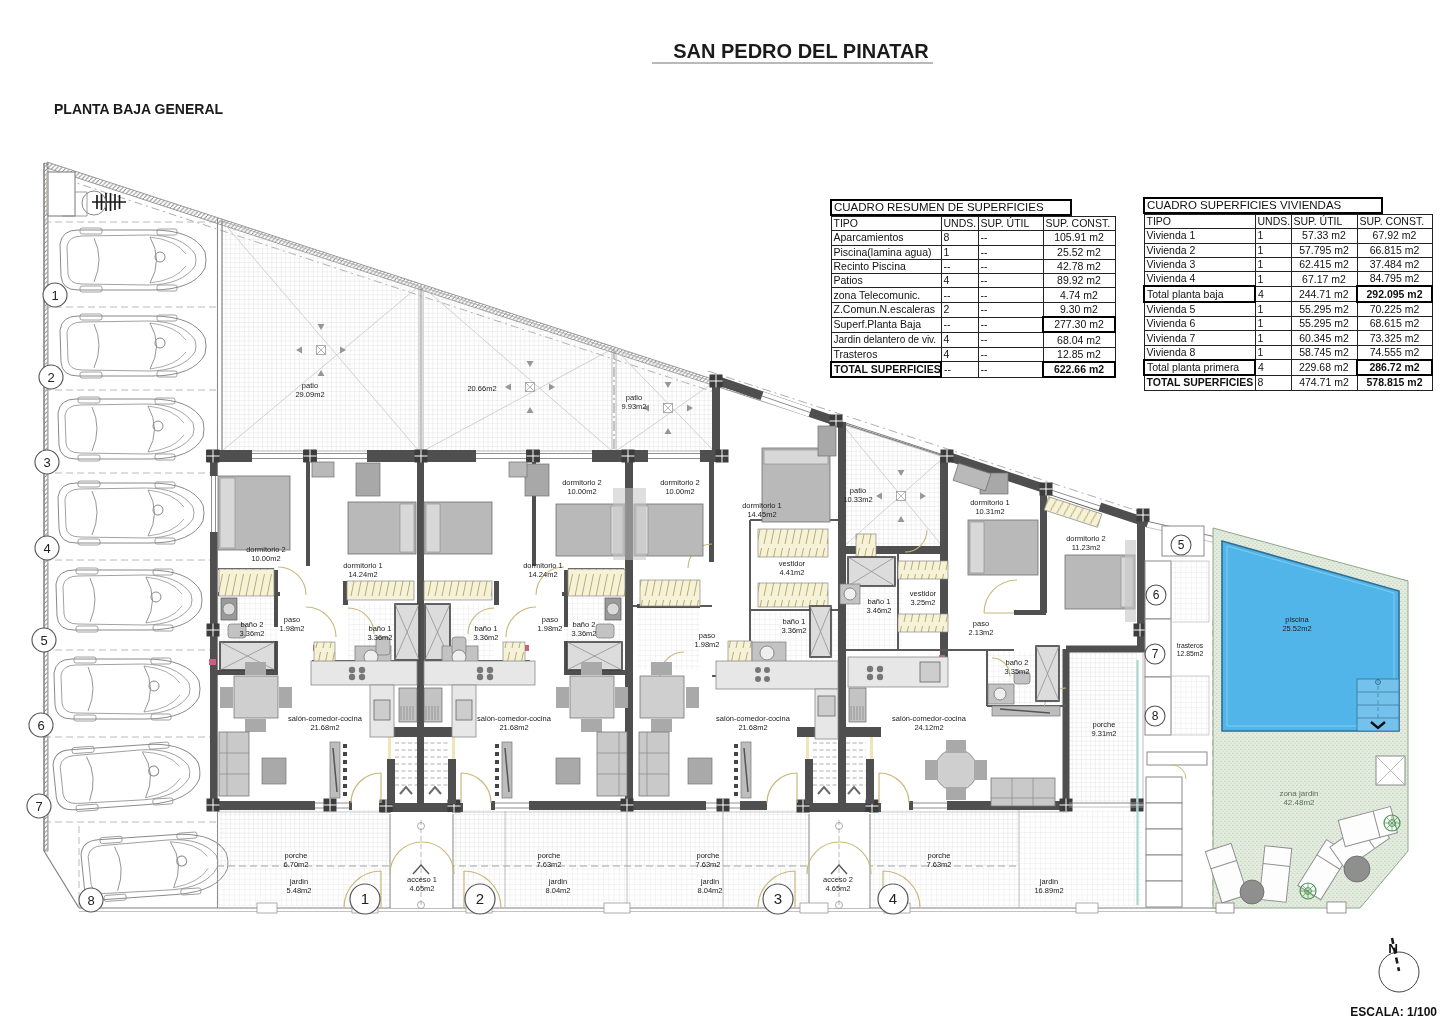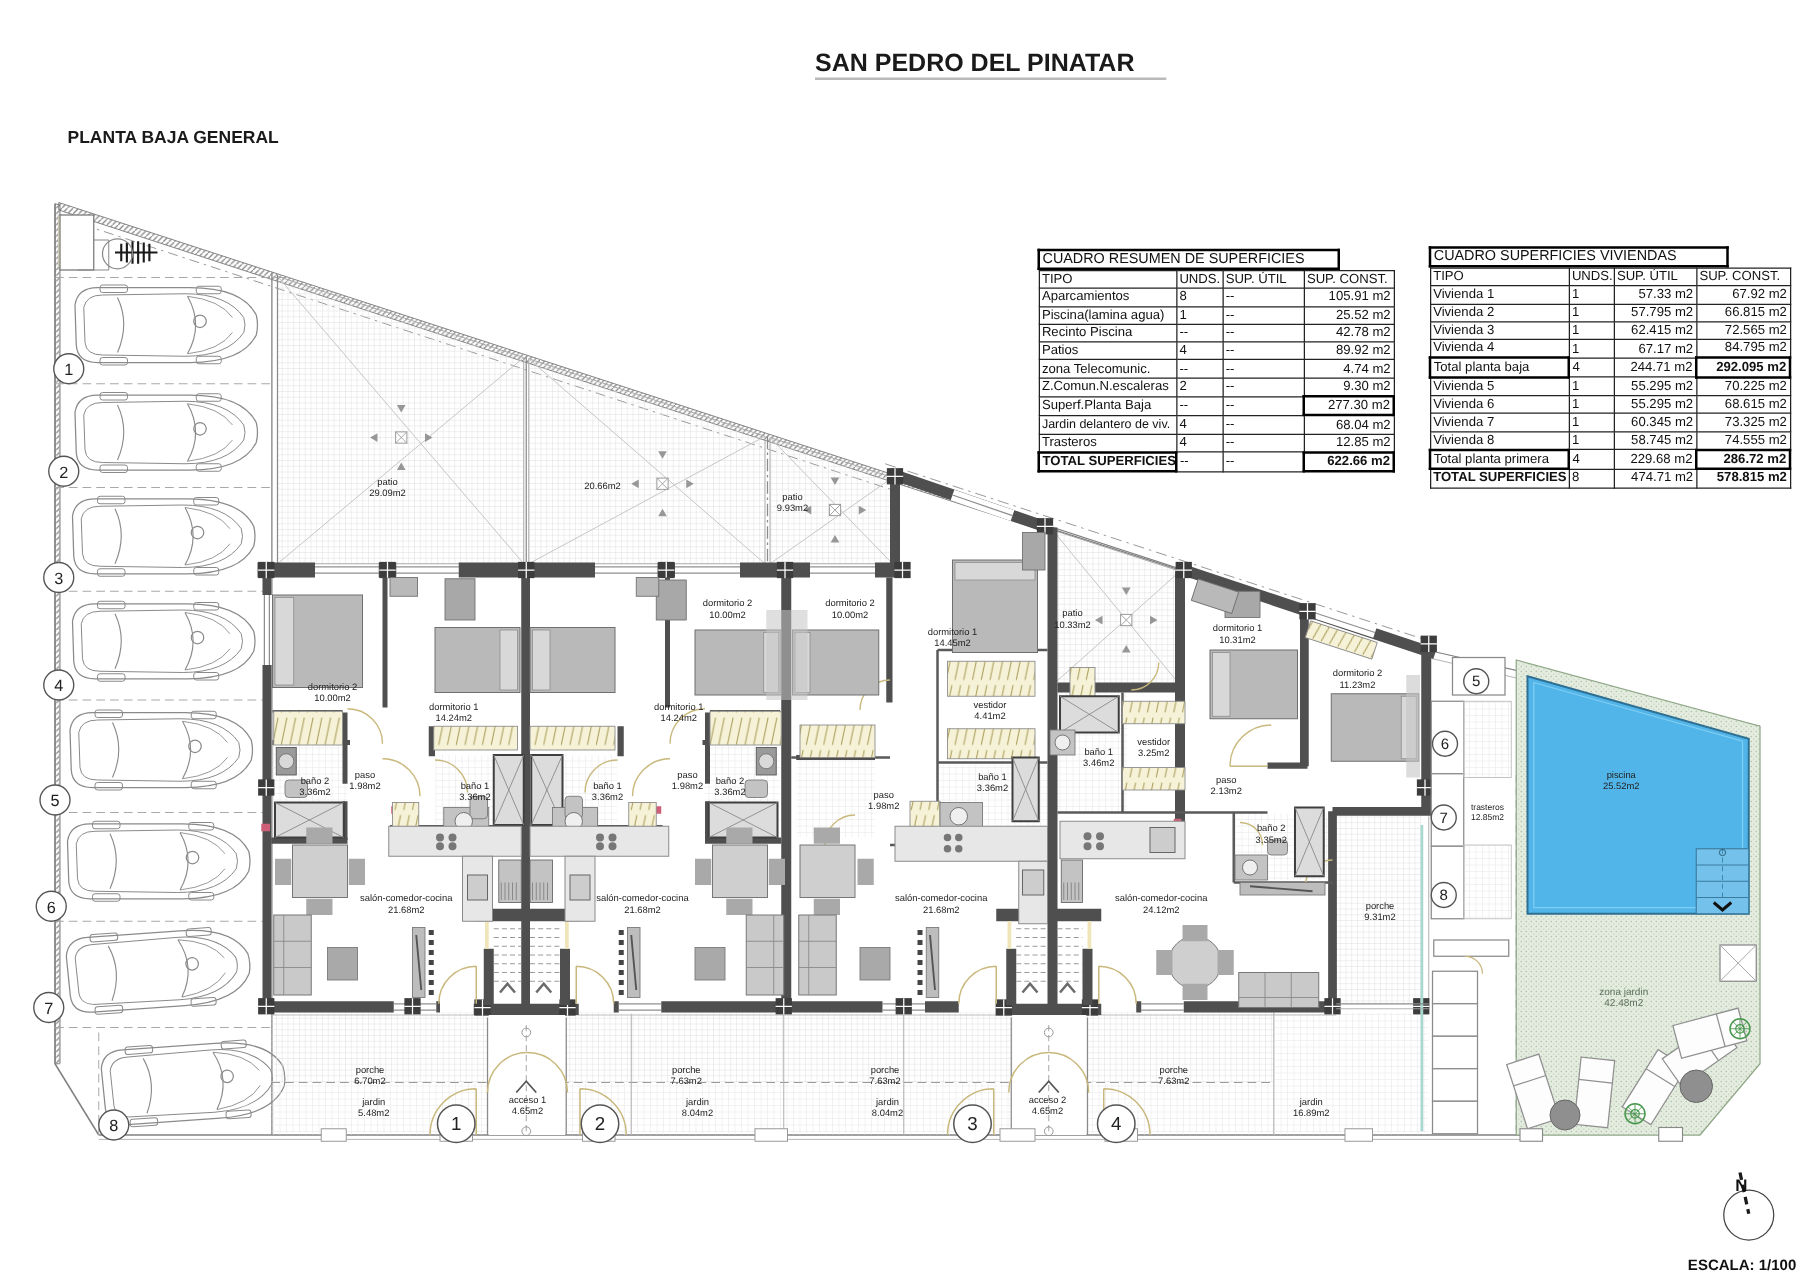--- a/index.html
+++ b/index.html
@@ -1,25 +1,25 @@
 <!DOCTYPE html>
 <html><head>
 <meta charset="utf-8">
 <style>
 html,body{margin:0;padding:0;background:#fff;font-family:"Liberation Sans",sans-serif;}
 #page{position:relative;width:1440px;height:1024px;background:#fff;overflow:hidden;}
-.ttl{position:absolute;left:652px;top:40px;width:298px;text-align:left;font-size:20px;font-weight:bold;color:#1a1a1a;}
+.ttl{position:absolute;left:652px;top:40px;width:298px;text-align:center;font-size:20px;font-weight:bold;color:#1a1a1a;}
 .ttl-u{position:absolute;left:652px;top:62px;width:281px;border-top:2px solid #b9b9b9;}
 .sub{position:absolute;left:54px;top:101px;font-size:14px;font-weight:bold;color:#1a1a1a;}
 .tbl{position:absolute;font-size:10.5px;color:#111;}
 .tbl table{border-collapse:collapse;table-layout:fixed;padding-left:38px;}
 .tbl td{border:1px solid #222;padding:0 2px;height:13.3px;line-height:13px;overflow:hidden;white-space:nowrap;}
 .tbl .hd{border:2px solid #000;font-size:11.5px;height:13px;}
 .tc{text-align:left;}
-.tr{text-align:right;}
+.tr{text-align:center;}
 .tk{border-width:2px !important;border-color:#000 !important;}
 .bb{font-weight:bold;}
 </style>
 </head>
 <body>
 <div id="page">
 
 <div class="ttl">SAN PEDRO DEL PINATAR</div>
 
 <div class="ttl-u"></div>
@@ -131,21 +131,21 @@
 <tr>
             <td>Vivienda 2</td>
             <td class="tc">1</td>
             <td class="tr">57.795 m2</td>
             <td class="tr">66.815 m2</td>
           </tr>
 <tr>
             <td>Vivienda 3</td>
             <td class="tc">1</td>
             <td class="tr">62.415 m2</td>
-            <td class="tr">72.565 m2</td>
+            <td class="tr">37.484 m2</td>
           </tr>
 <tr>
             <td>Vivienda 4</td>
             <td class="tc">1</td>
             <td class="tr">67.17 m2</td>
             <td class="tr">84.795 m2</td>
           </tr>
 <tr>
             <td class="tk">Total planta baja</td>
             <td class="tc">4</td>

